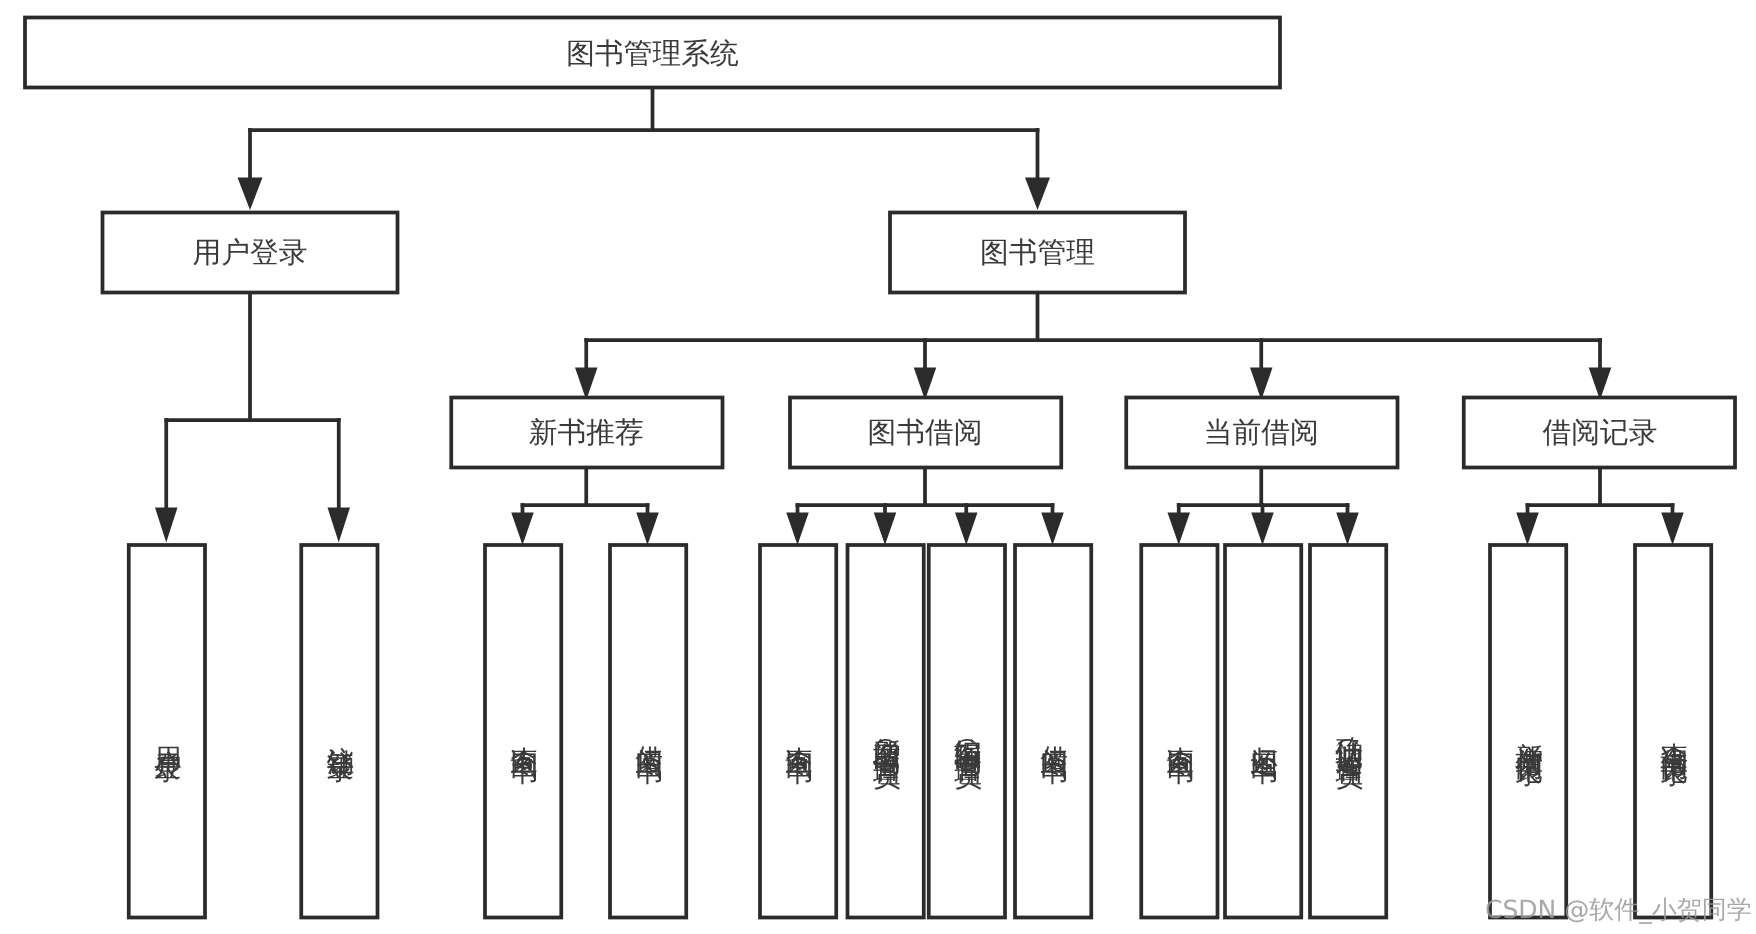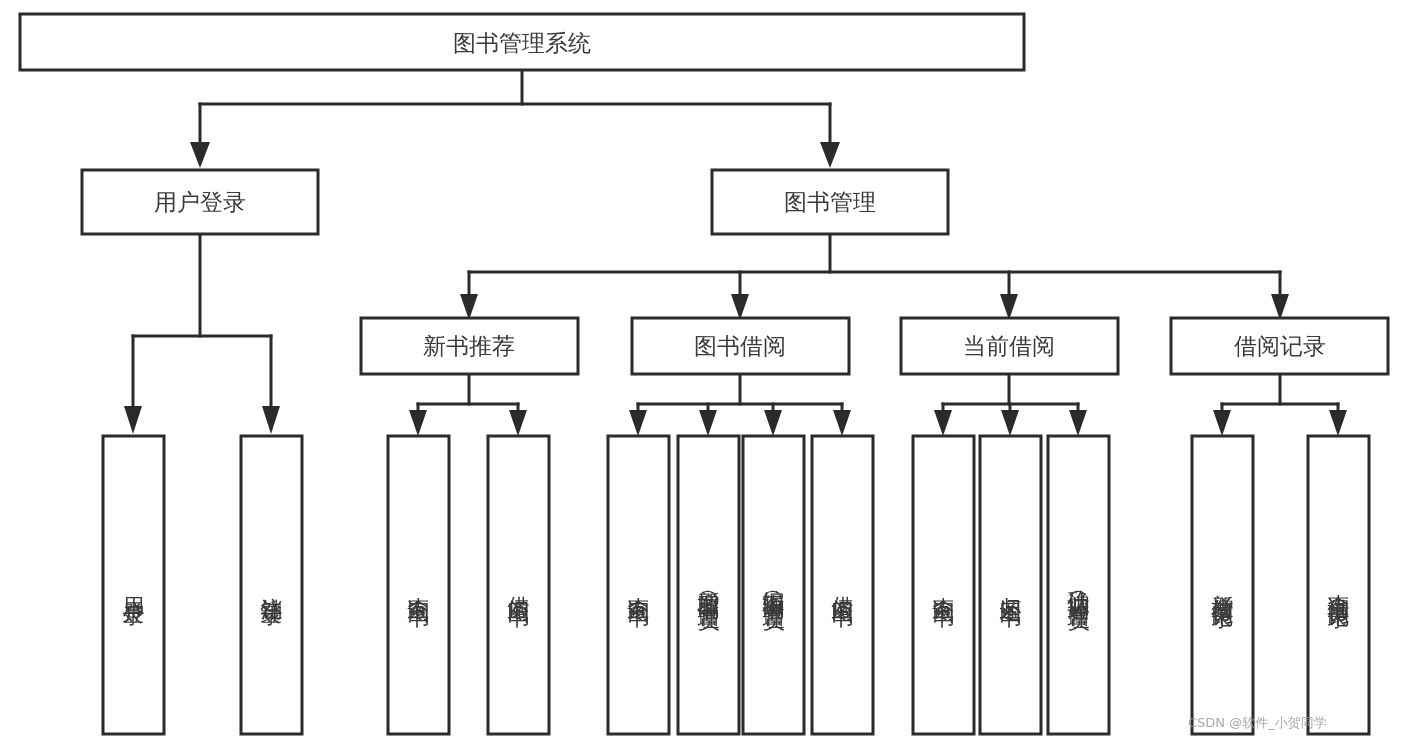--- a/index.html
+++ b/index.html
@@ -62,21 +62,21 @@
     justify-content: center;
     text-align: center;
     white-space: nowrap;
     pointer-events: none;
   }
   .watermark {
     position: absolute;
     left: 1188px;
     top: 714px;
     font-family: "DejaVu Sans", "Liberation Sans", sans-serif;
-    font-size: 13px;
+    font-size: 20px;
     color: #9a9a9a;
     white-space: nowrap;
     opacity: 0.85;
   }
 </style>
 </head>
 <body>
 
 <div id="diagram-root">
 

